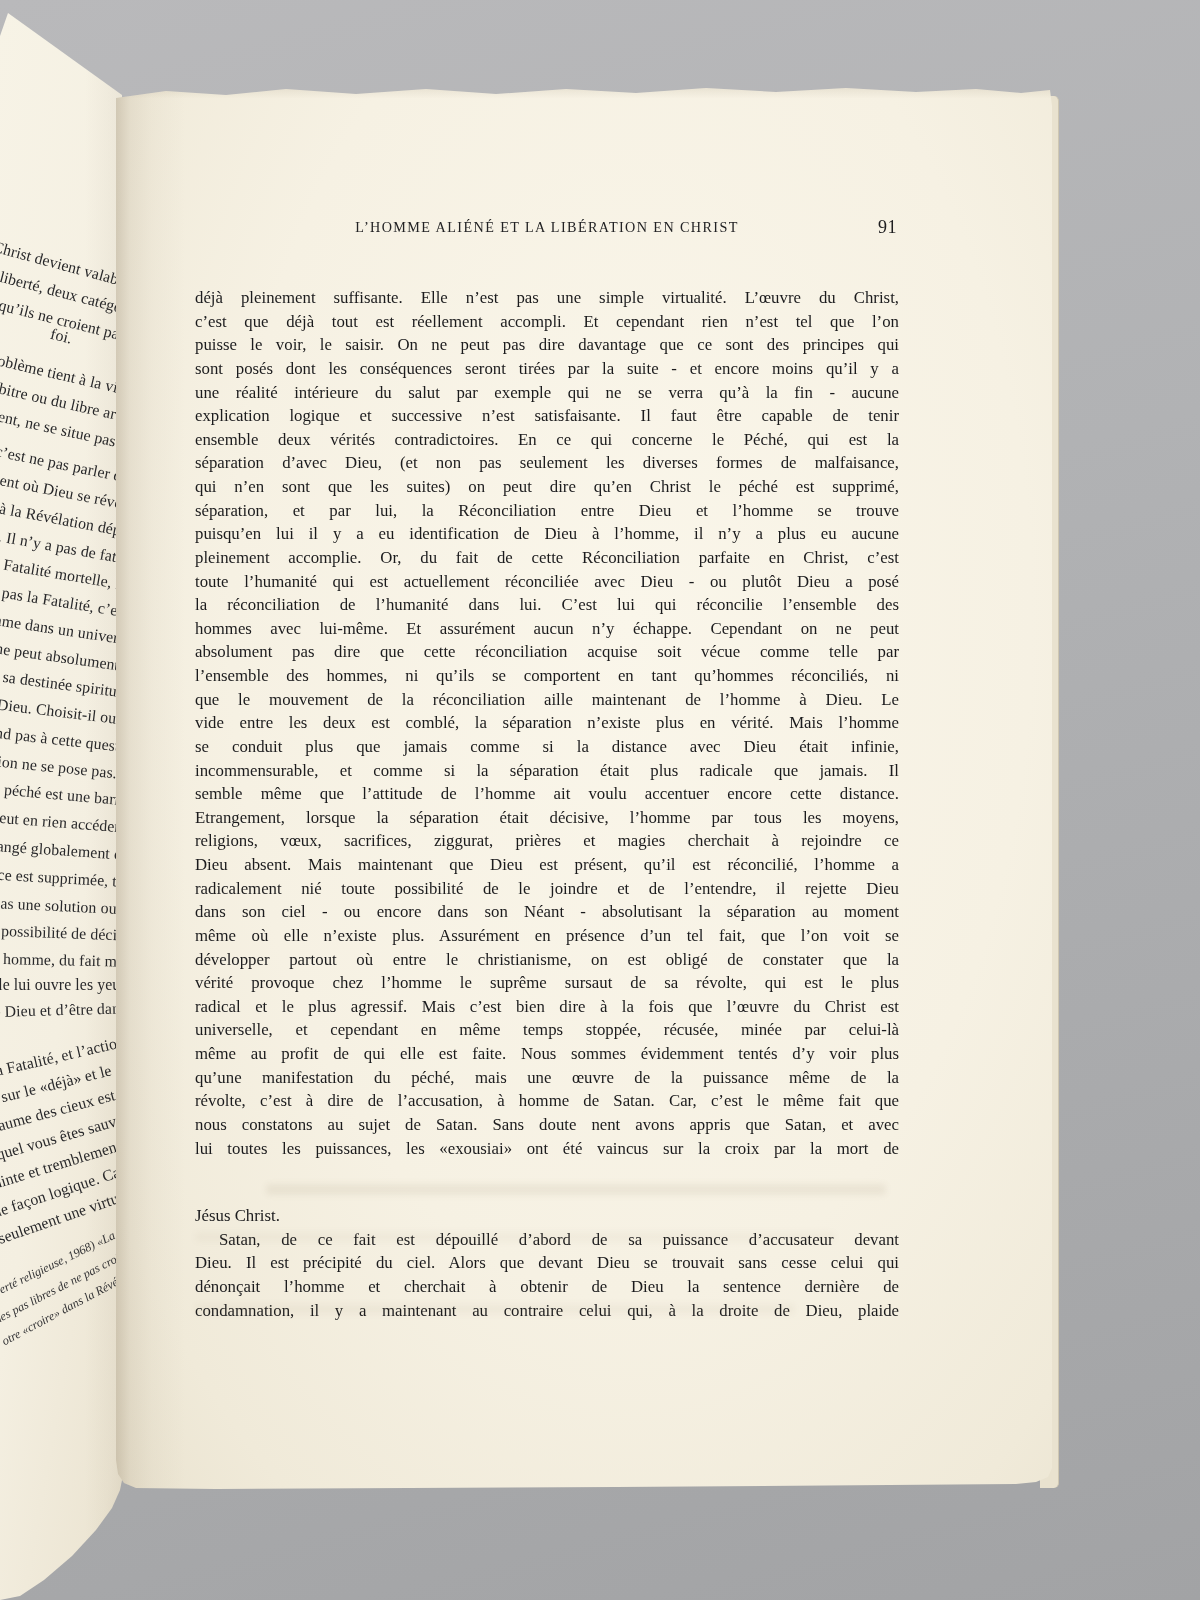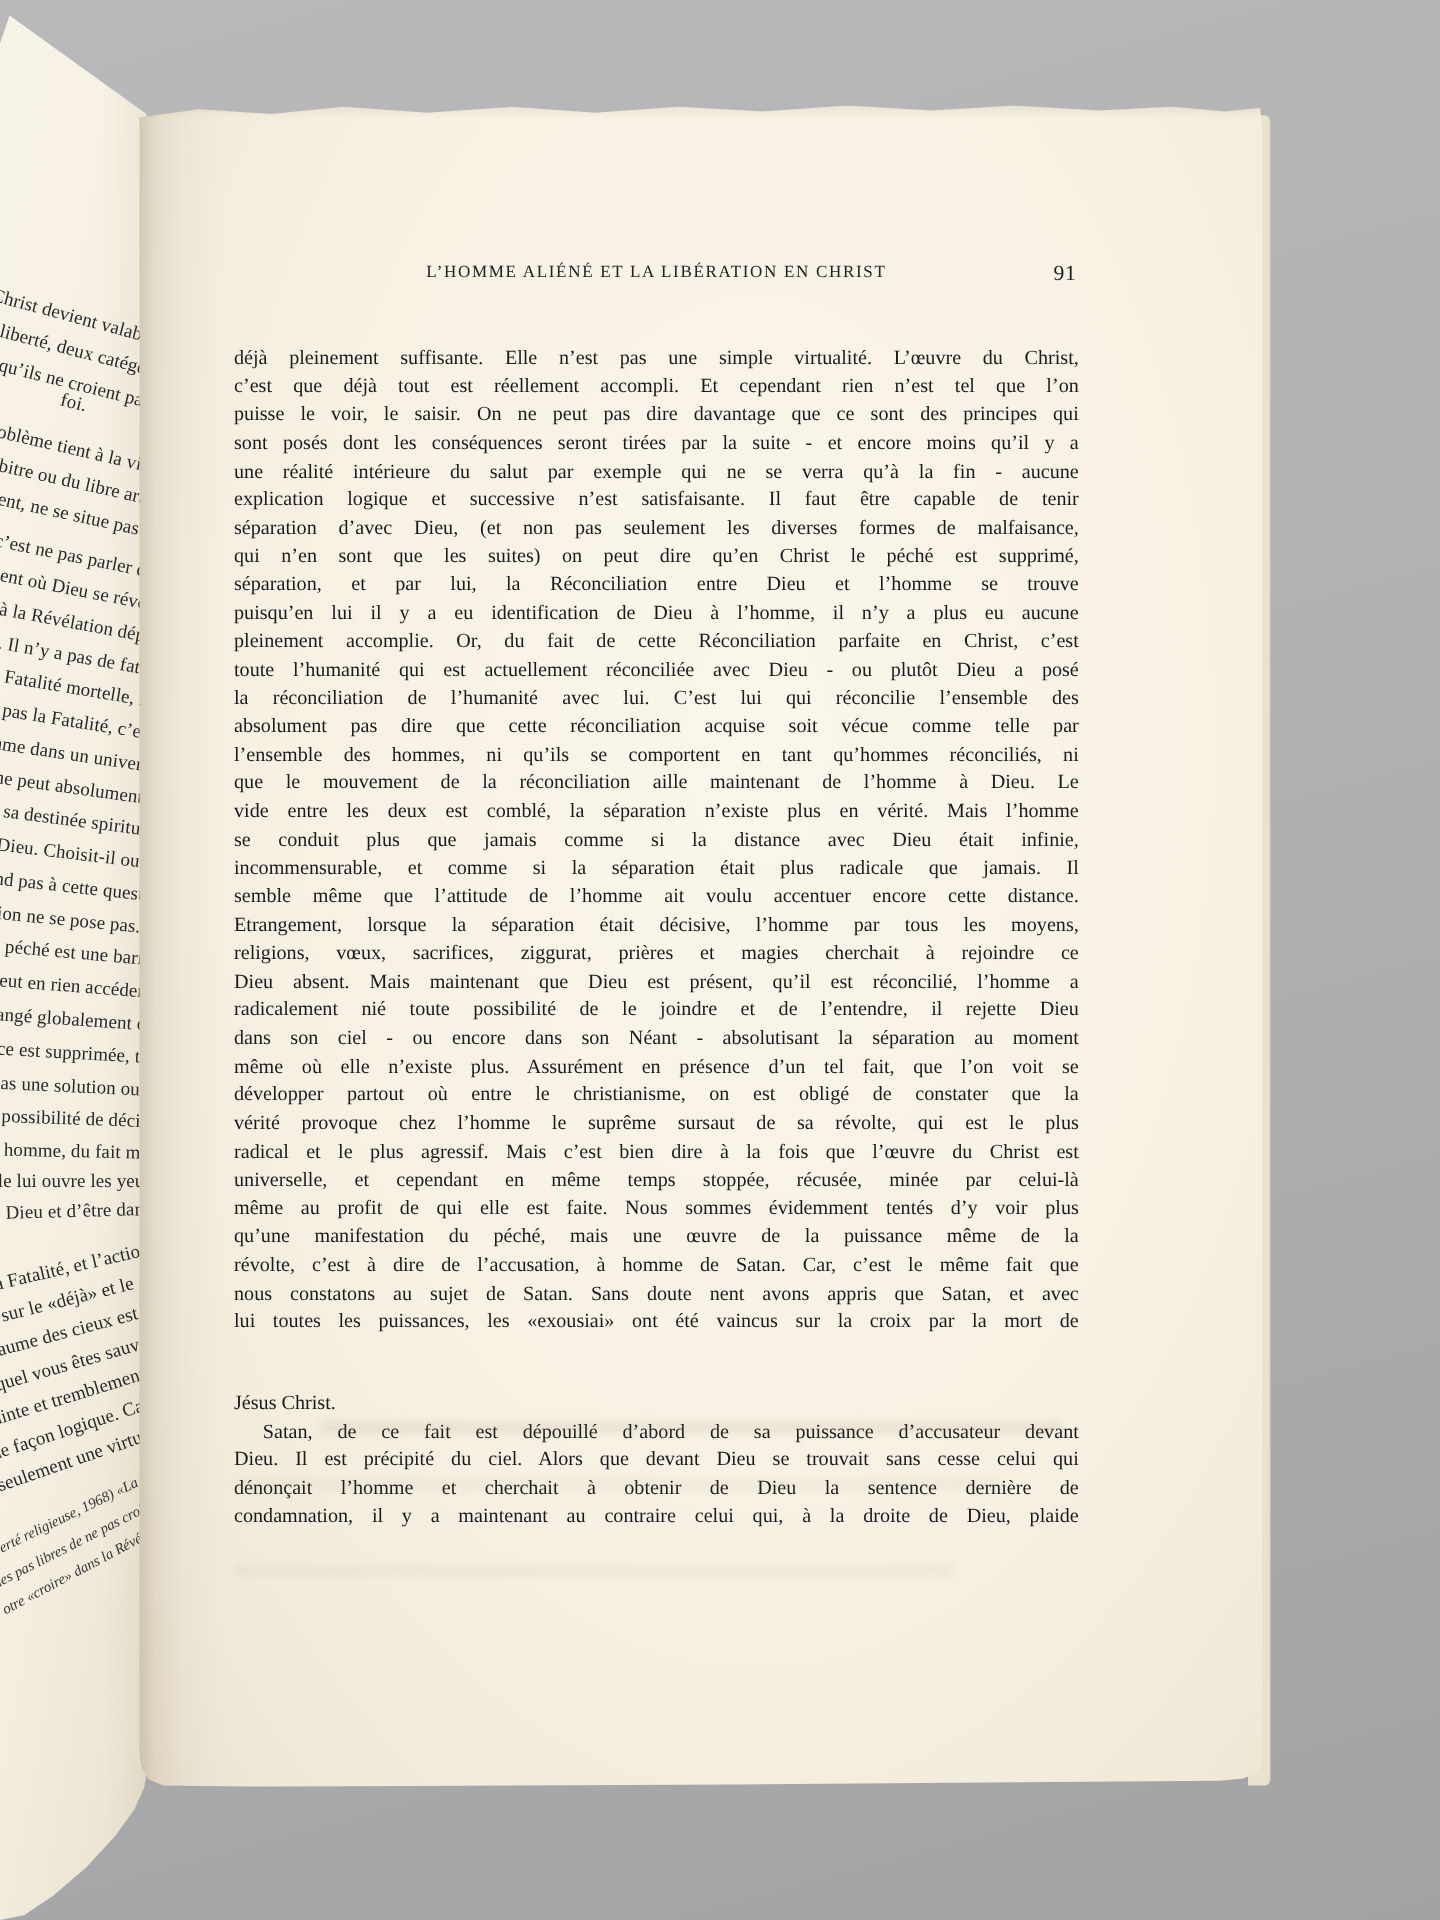--- a/index.html
+++ b/index.html
@@ -137,27 +137,29 @@
     </div>
 
     <div class="body-text">
       <div id="para1">
           <div class="bline">déjà pleinement suffisante. Elle n’est pas une simple virtualité. L’œuvre du Christ,</div>
           <div class="bline">c’est que déjà tout est réellement accompli. Et cependant rien n’est tel que l’on</div>
           <div class="bline">puisse le voir, le saisir. On ne peut pas dire davantage que ce sont des principes qui</div>
           <div class="bline">sont posés dont les conséquences seront tirées par la suite - et encore moins qu’il y a</div>
           <div class="bline">une réalité intérieure du salut par exemple qui ne se verra qu’à la fin - aucune</div>
           <div class="bline">explication logique et successive n’est satisfaisante. Il faut être capable de tenir</div>
+          <div class="bline">ensemble deux vérités contradictoires. En ce qui concerne le Péché, qui est la</div>
           <div class="bline">séparation d’avec Dieu, (et non pas seulement les diverses formes de malfaisance,</div>
           <div class="bline">qui n’en sont que les suites) on peut dire qu’en Christ le péché est supprimé,</div>
           <div class="bline">séparation, et par lui, la Réconciliation entre Dieu et l’homme se trouve</div>
           <div class="bline">puisqu’en lui il y a eu identification de Dieu à l’homme, il n’y a plus eu aucune</div>
           <div class="bline">pleinement accomplie. Or, du fait de cette Réconciliation parfaite en Christ, c’est</div>
           <div class="bline">toute l’humanité qui est actuellement réconciliée avec Dieu - ou plutôt Dieu a posé</div>
-          <div class="bline">la réconciliation de l’humanité avec lui. C’est lui qui réconcilie l’ensemble des</div>
+          <div class="bline">la réconciliation de l’humanité dans lui. C’est lui qui réconcilie l’ensemble des</div>
+          <div class="bline">hommes avec lui-même. Et assurément aucun n’y échappe. Cependant on ne peut</div>
           <div class="bline">absolument pas dire que cette réconciliation acquise soit vécue comme telle par</div>
           <div class="bline">l’ensemble des hommes, ni qu’ils se comportent en tant qu’hommes réconciliés, ni</div>
           <div class="bline">que le mouvement de la réconciliation aille maintenant de l’homme à Dieu. Le</div>
           <div class="bline">vide entre les deux est comblé, la séparation n’existe plus en vérité. Mais l’homme</div>
           <div class="bline">se conduit plus que jamais comme si la distance avec Dieu était infinie,</div>
           <div class="bline">incommensurable, et comme si la séparation était plus radicale que jamais. Il</div>
           <div class="bline">semble même que l’attitude de l’homme ait voulu accentuer encore cette distance.</div>
           <div class="bline">Etrangement, lorsque la séparation était décisive, l’homme par tous les moyens,</div>
           <div class="bline">religions, vœux, sacrifices, ziggurat, prières et magies cherchait à rejoindre ce</div>
           <div class="bline">Dieu absent. Mais maintenant que Dieu est présent, qu’il est réconcilié, l’homme a</div>

